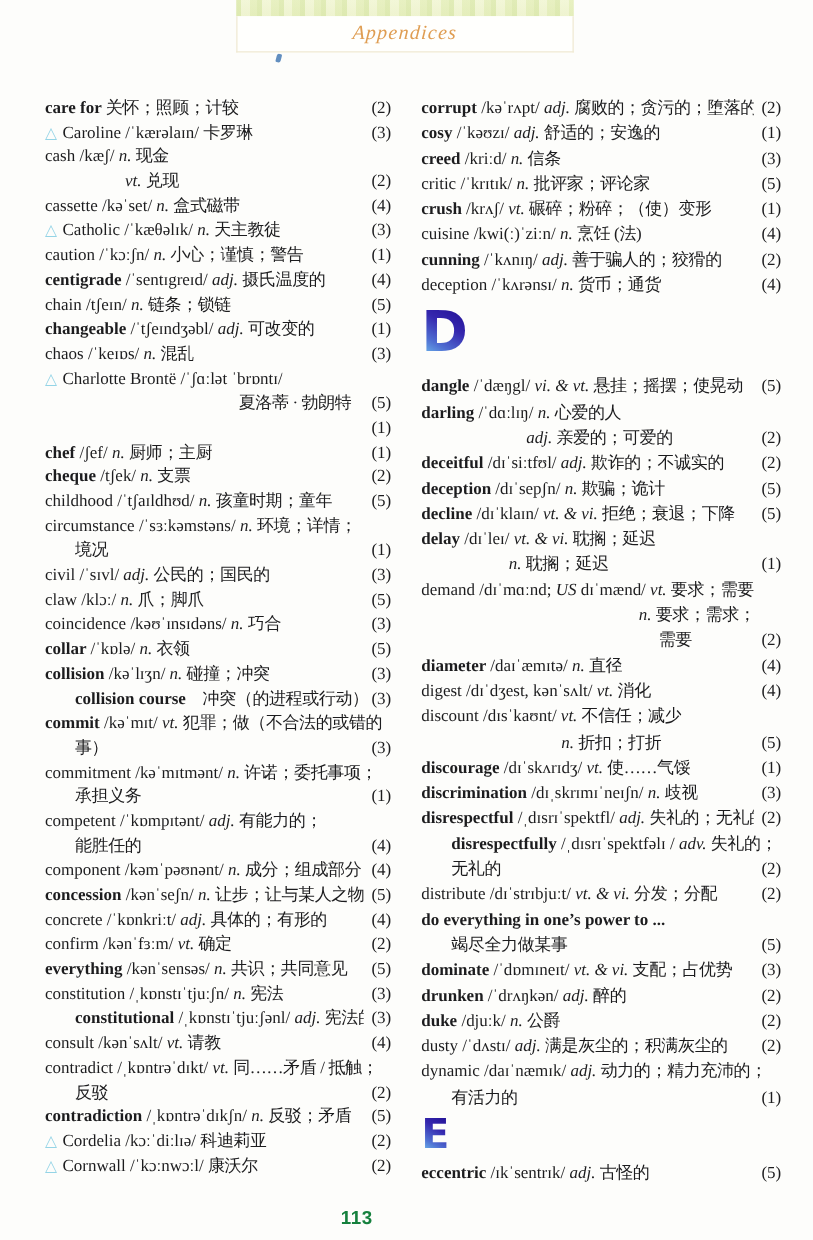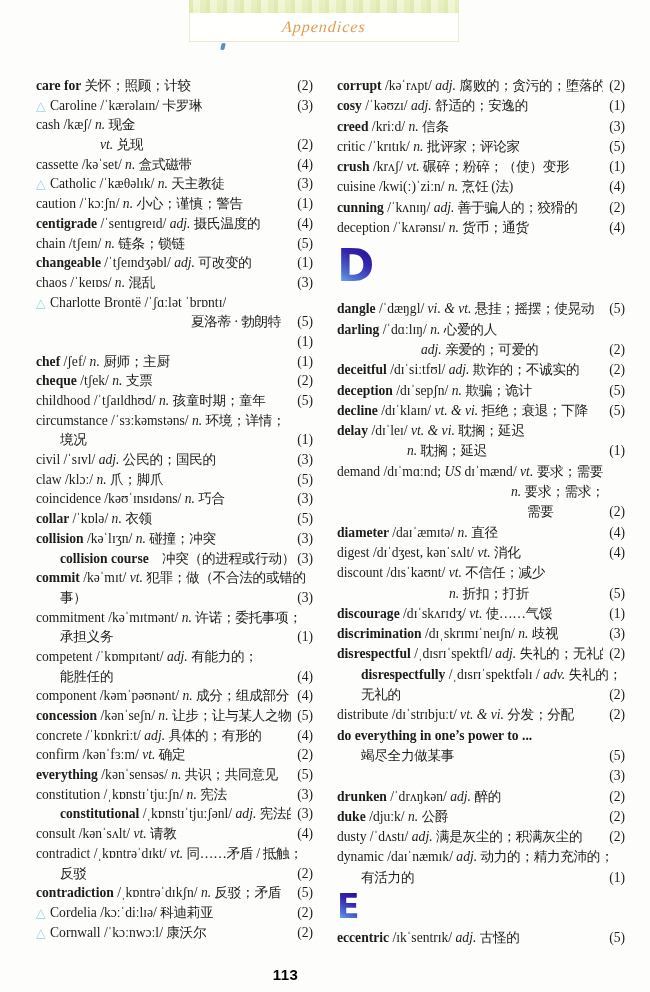--- a/index.html
+++ b/index.html
@@ -66,21 +66,21 @@
     text-shadow:none;
   }
   .letter-D{height:56px;padding-top:5px;}
   .letter-D .letter-glyph{font-size:45px;}
   .letter-E{height:38px;padding-top:2px;}
   .letter-E .letter-glyph{font-size:33px;}
   
   .pagenum{
     position:absolute;left:0;top:966px;width:571px;text-align:center;
     font-family:"Liberation Sans","DejaVu Sans",sans-serif;
-    font-weight:bold;font-size:15px;color:#000000;letter-spacing:.5px;
+    font-weight:bold;font-size:15px;color:#15803d;letter-spacing:.5px;
   }
 </style>
 </head>
 <body>
 
 <div class="hdr-band"></div>
 <div class="hdr-box">
   <span class="hdr-title">Appendices</span>
 </div>
 <div class="stray"></div>
@@ -445,20 +445,21 @@
     <div class="line">
       <span class="t"><span class="seg-b">do everything in one’s power to ...</span></span>
       <span class="fill"></span>
     </div>
     <div class="line ind1">
       <span class="t"><span class="seg-c">竭尽全力做某事</span></span>
       <span class="fill"></span>
       <span class="num">(5)</span>
     </div>
     <div class="line">
+      <span class="t"><span class="seg-b">dominate </span><span class="seg-p">/ˈdɒmɪneɪt/ </span><span class="seg-i">vt. &amp; vi. </span><span class="seg-c">支配；占优势</span></span>
       <span class="fill"></span>
       <span class="num">(3)</span>
     </div>
     <div class="line">
       <span class="t"><span class="seg-b">drunken </span><span class="seg-p">/ˈdrʌŋkən/ </span><span class="seg-i">adj. </span><span class="seg-c">醉的</span></span>
       <span class="fill"></span>
       <span class="num">(2)</span>
     </div>
     <div class="line">
       <span class="t"><span class="seg-b">duke </span><span class="seg-p">/djuːk/ </span><span class="seg-i">n. </span><span class="seg-c">公爵</span></span>

